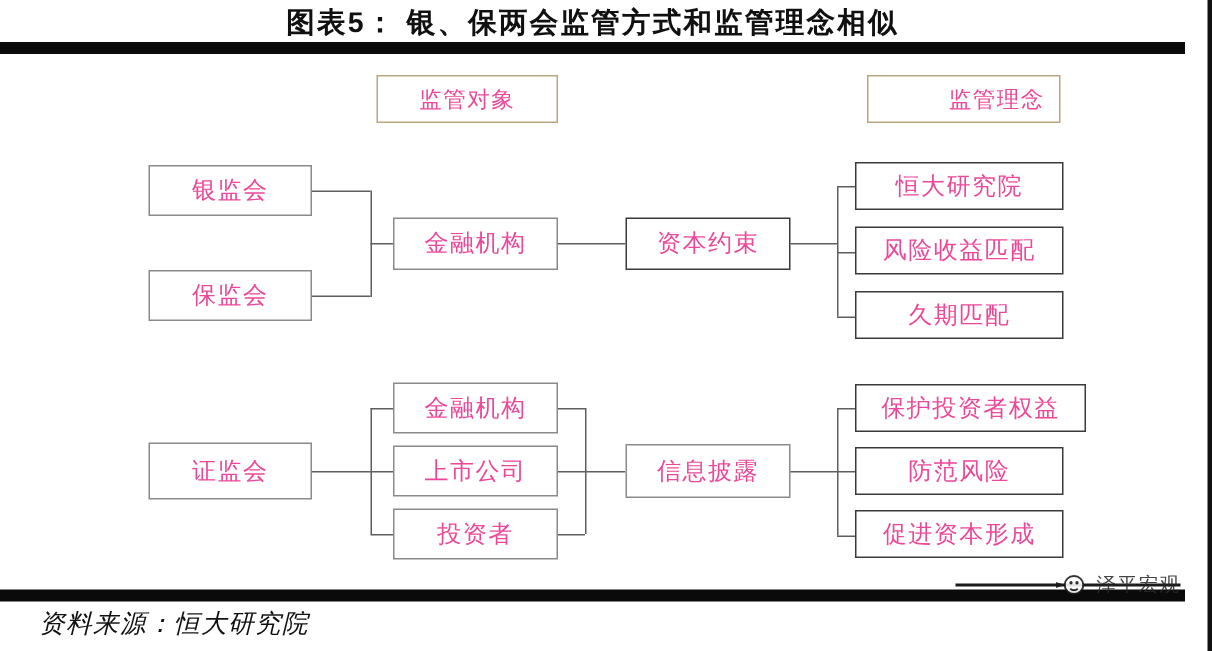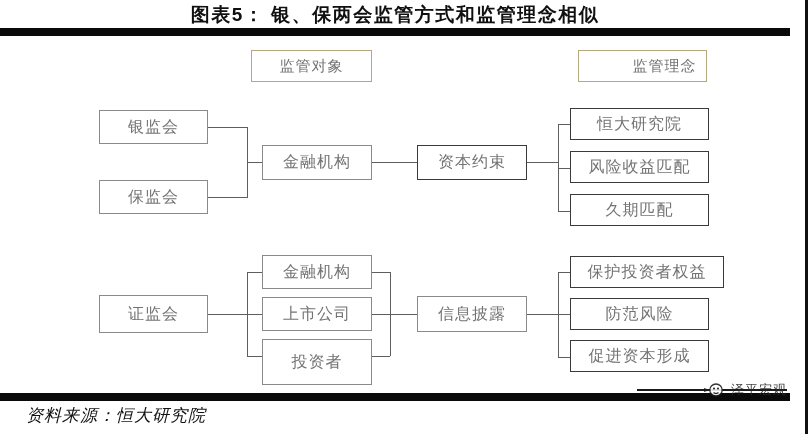--- a/index.html
+++ b/index.html
@@ -46,21 +46,21 @@
 
   
   .node {
     position: absolute;
     box-sizing: border-box;
     display: flex;
     align-items: center;
     justify-content: center;
     background: #ffffff;
     border: 1px solid #8a8a8a;
-    color: #737373;
+    color: #ec4899;
     font-size: 16px;
     letter-spacing: 1px;
     white-space: nowrap;
     font-family: "Liberation Serif", "DejaVu Serif", serif;
   }
   .node.header {
     border: 1px solid #b6a77e;
     font-size: 15px;
   }
   .node.dark {
@@ -156,21 +156,21 @@
   <div class="node" style="left:99px; top:295px; width:109px; height:38px;">证监会</div>
 
   <div class="ln h" style="left:208px; top:314px; width:39px;"></div>
   <div class="ln v" style="left:247px; top:272px; height:84px;"></div>
   <div class="ln h" style="left:247px; top:272px; width:16px;"></div>
   <div class="ln h" style="left:247px; top:314px; width:16px;"></div>
   <div class="ln h" style="left:247px; top:356px; width:16px;"></div>
 
   <div class="node" style="left:262px; top:255px; width:110px; height:34px;">金融机构</div>
   <div class="node" style="left:262px; top:297px; width:110px; height:34px;">上市公司</div>
-  <div class="node" style="left:262px; top:339px; width:110px; height:46px;">投资者</div>
+  <div class="node" style="left:262px; top:339px; width:110px; height:34px;">投资者</div>
 
   <div class="ln h" style="left:372px; top:272px; width:18px;"></div>
   <div class="ln h" style="left:372px; top:314px; width:18px;"></div>
   <div class="ln h" style="left:372px; top:356px; width:18px;"></div>
   <div class="ln v" style="left:390px; top:272px; height:84px;"></div>
   <div class="ln h" style="left:390px; top:314px; width:27px;"></div>
 
   <div class="node" style="left:417px; top:296px; width:110px; height:36px;">信息披露</div>
 
   <div class="ln h" style="left:527px; top:314px; width:31px;"></div>

